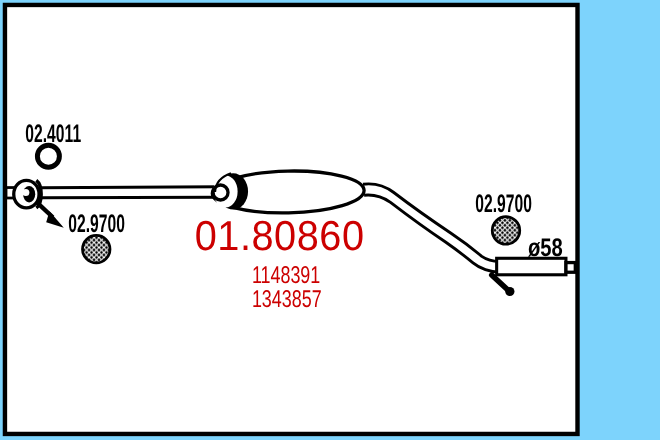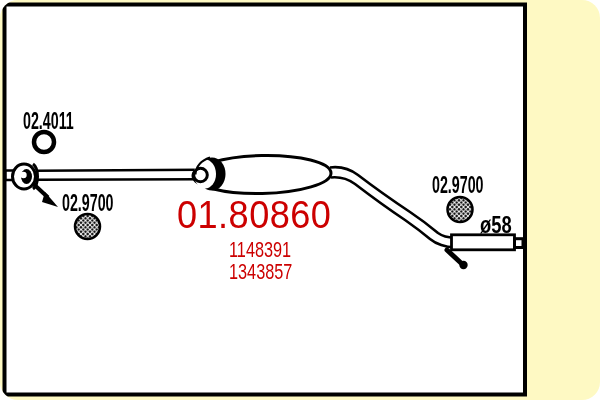--- a/index.html
+++ b/index.html
@@ -1,22 +1,21 @@
 <!DOCTYPE html>
 <html><head>
 <meta charset="utf-8">
 <style>
   html,body{margin:0;padding:0;background:#ffffff;}
   .stage{
     position:relative;
     width:600px;height:400px;
-    background:#fef9c3;
+    background:#7dd3fc;
     overflow:hidden;
     font-family:"Liberation Sans", sans-serif;
-    border-radius:18px;
   }
   .stage svg{position:absolute;left:0;top:0;}
   .lbl{
     position:absolute;
     color:#000;
     line-height:1;
     white-space:nowrap;
     transform-origin:0 0;
     font-family:"Liberation Sans", sans-serif;
   }

